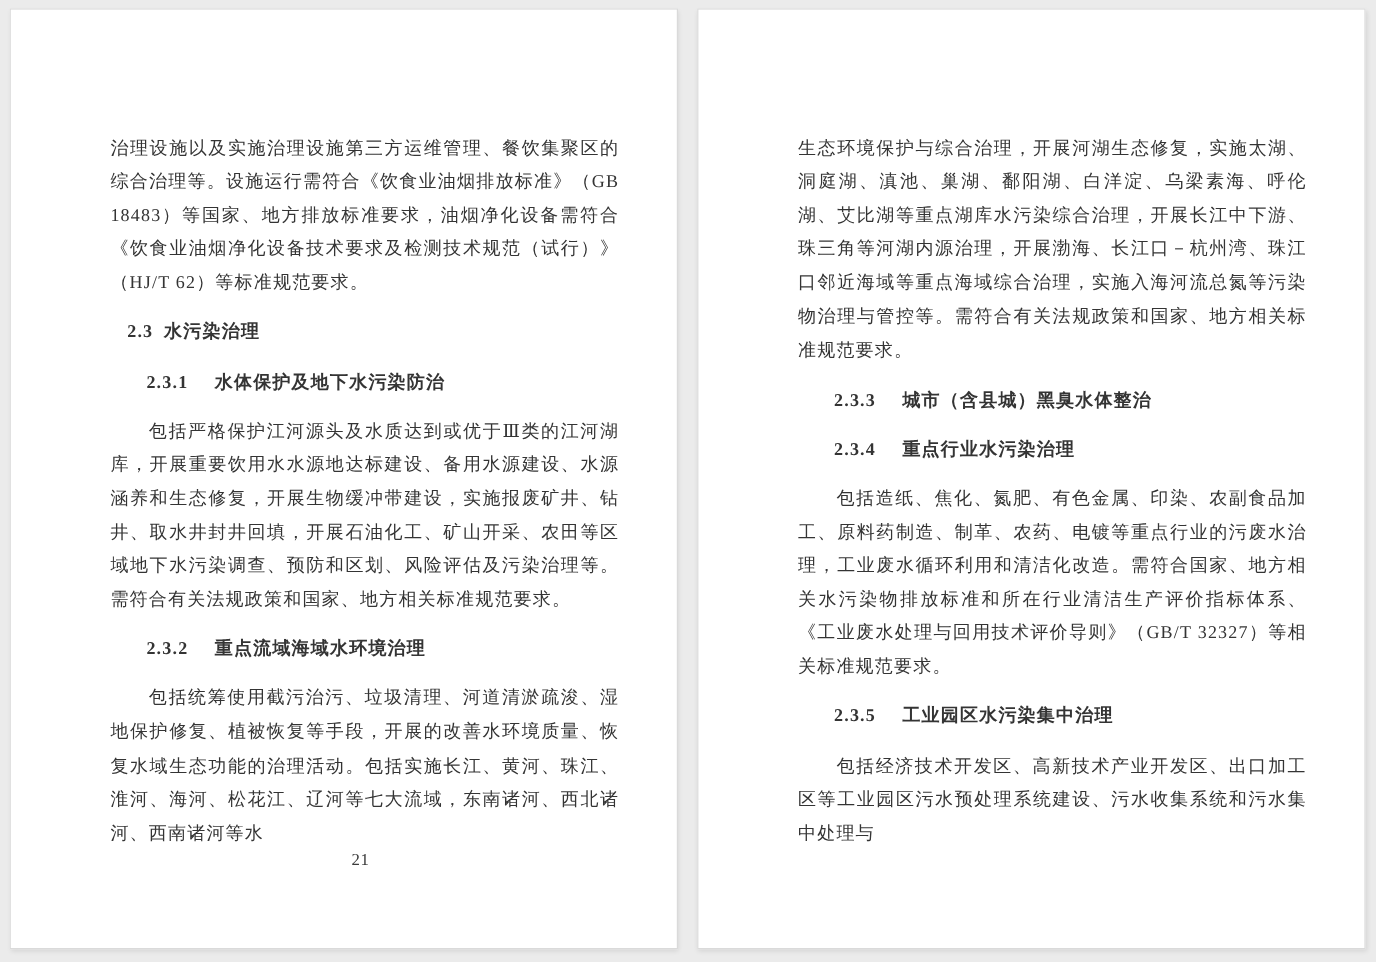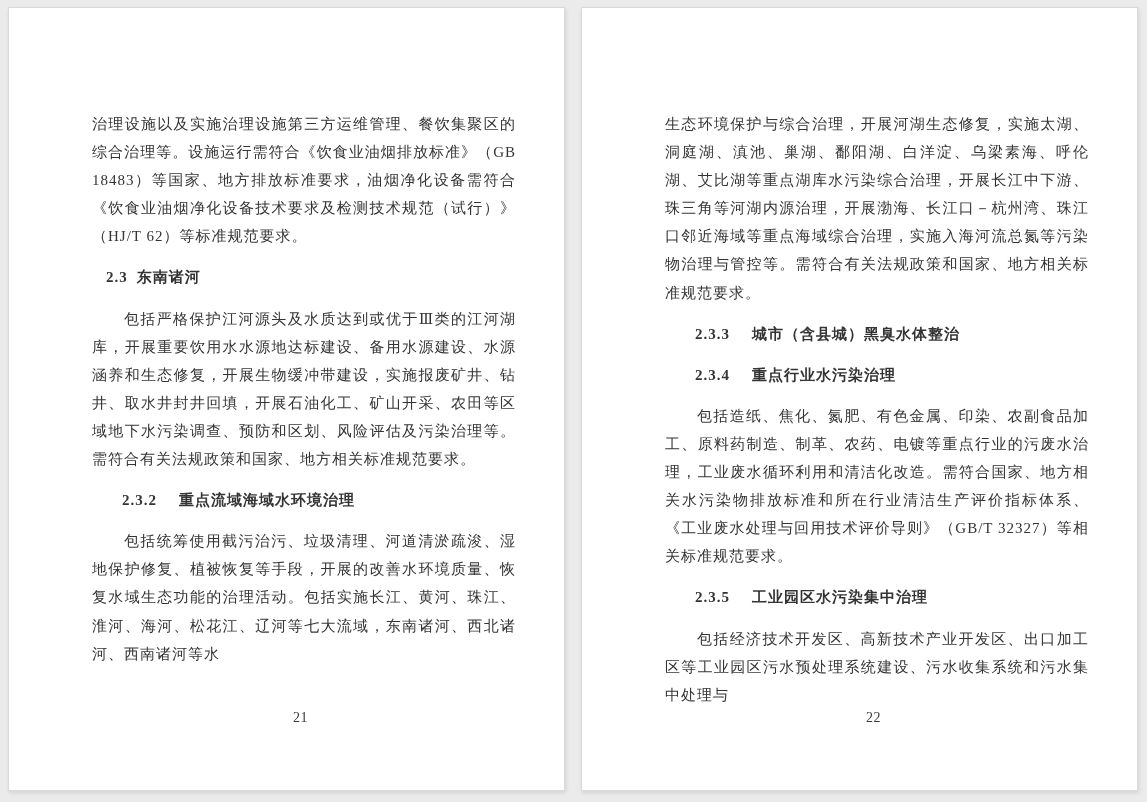--- a/index.html
+++ b/index.html
@@ -65,33 +65,33 @@
   }
 </style>
 </head>
 <body>
 
 <div class="viewer">
 
   <div class="page page-left">
     <div class="content">
       <p class="cont">治理设施以及实施治理设施第三方运维管理、餐饮集聚区的综合治理等。设施运行需符合《饮食业油烟排放标准》（GB 18483）等国家、地方排放标准要求，油烟净化设备需符合《饮食业油烟净化设备技术要求及检测技术规范（试行）》（HJ/T 62）等标准规范要求。</p>
-      <div class="h2"><span class="hnum">2.3</span><span class="htitle">东南诸河</span></div>
+      <div class="h2"><span class="hnum">2.3</span><span class="htitle">水污染治理</span></div>
+      <div class="h3"><span class="hnum">2.3.1</span><span class="htitle">水体保护及地下水污染防治</span></div>
       <p>包括严格保护江河源头及水质达到或优于Ⅲ类的江河湖库，开展重要饮用水水源地达标建设、备用水源建设、水源涵养和生态修复，开展生物缓冲带建设，实施报废矿井、钻井、取水井封井回填，开展石油化工、矿山开采、农田等区域地下水污染调查、预防和区划、风险评估及污染治理等。需符合有关法规政策和国家、地方相关标准规范要求。</p>
       <div class="h3"><span class="hnum">2.3.2</span><span class="htitle">重点流域海域水环境治理</span></div>
       <p>包括统筹使用截污治污、垃圾清理、河道清淤疏浚、湿地保护修复、植被恢复等手段，开展的改善水环境质量、恢复水域生态功能的治理活动。包括实施长江、黄河、珠江、淮河、海河、松花江、辽河等七大流域，东南诸河、西北诸河、西南诸河等水</p>
     </div>
     <div class="pagenum">21</div>
   </div>
 
   <div class="page page-right">
     <div class="content">
       <p class="cont">生态环境保护与综合治理，开展河湖生态修复，实施太湖、洞庭湖、滇池、巢湖、鄱阳湖、白洋淀、乌梁素海、呼伦湖、艾比湖等重点湖库水污染综合治理，开展长江中下游、珠三角等河湖内源治理，开展渤海、长江口－杭州湾、珠江口邻近海域等重点海域综合治理，实施入海河流总氮等污染物治理与管控等。需符合有关法规政策和国家、地方相关标准规范要求。</p>
       <div class="h3"><span class="hnum">2.3.3</span><span class="htitle">城市（含县城）黑臭水体整治</span></div>
       <div class="h3"><span class="hnum">2.3.4</span><span class="htitle">重点行业水污染治理</span></div>
       <p>包括造纸、焦化、氮肥、有色金属、印染、农副食品加工、原料药制造、制革、农药、电镀等重点行业的污废水治理，工业废水循环利用和清洁化改造。需符合国家、地方相关水污染物排放标准和所在行业清洁生产评价指标体系、《工业废水处理与回用技术评价导则》（GB/T 32327）等相关标准规范要求。</p>
       <div class="h3"><span class="hnum">2.3.5</span><span class="htitle">工业园区水污染集中治理</span></div>
       <p>包括经济技术开发区、高新技术产业开发区、出口加工区等工业园区污水预处理系统建设、污水收集系统和污水集中处理与</p>
     </div>
-    <div class="pagenum">22</div>
   </div>
 
 </div>
 
 </body></html>

